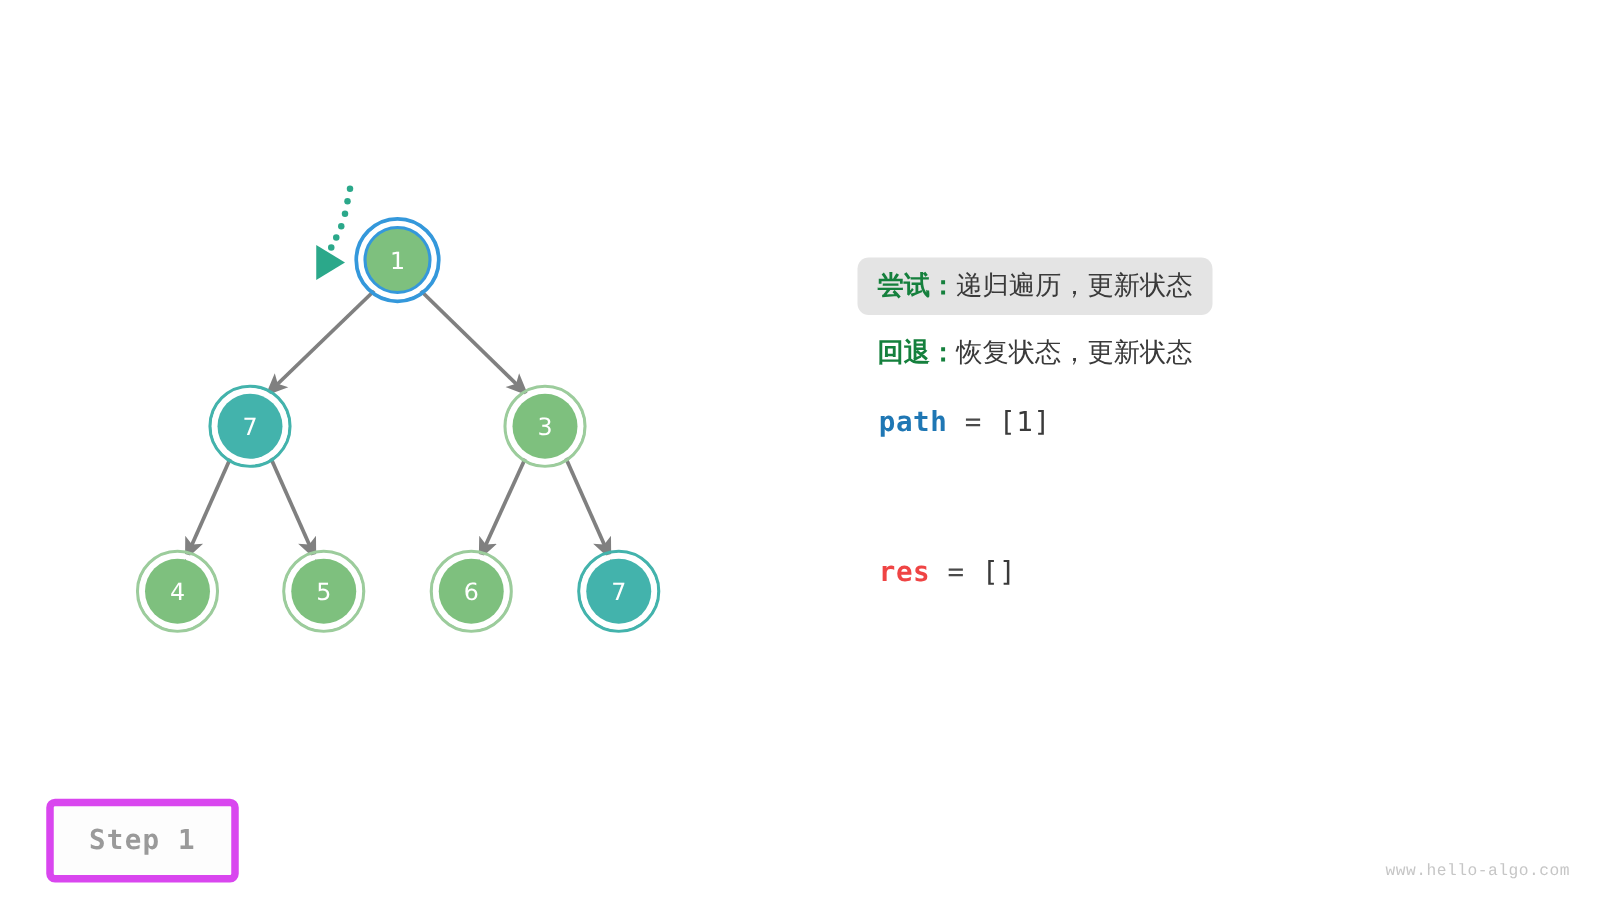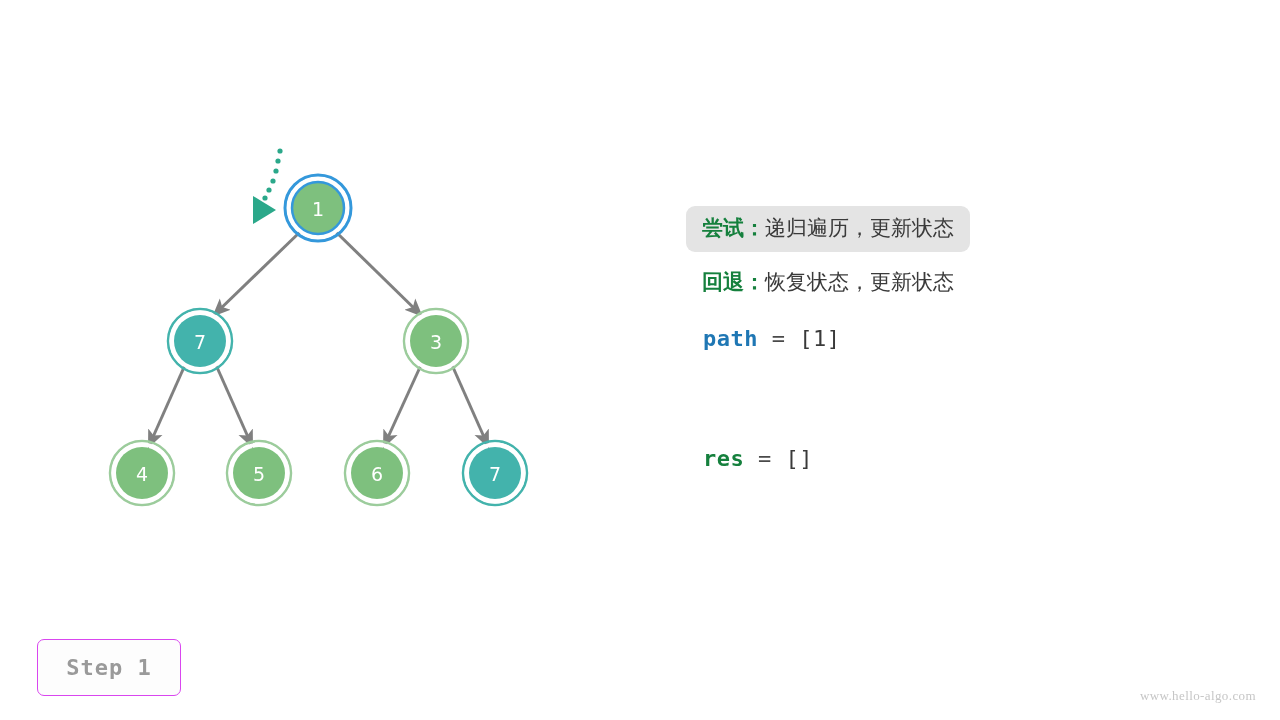--- a/index.html
+++ b/index.html
@@ -74,52 +74,52 @@
     font-family: "DejaVu Sans Mono", "Liberation Mono", monospace;
     font-size: 22px;
     color: #3a3a3a;
     white-space: pre;
     letter-spacing: 0.5px;
   }
   #path-line { position: absolute; left: 17px; top: 120px; }
   #res-line  { position: absolute; left: 17px; top: 240px; }
 
   .var-path { color: #1f77b4; font-weight: bold; }
-  .var-res  { color: #15803d; font-weight: bold; }
+  .var-res  { color: #ef4444; font-weight: bold; }
   .eq       { color: #4a4a4a; }
   .val      { color: #3a3a3a; }
 
   
   #step-badge {
     position: absolute;
     left: 37px;
     top: 639px;
     width: 142px;
     height: 55px;
-    border: 1px solid #d946ef;
+    border: 6px solid #d946ef;
     border-radius: 7px;
     background: #fdfdfd;
     display: flex;
     align-items: center;
     justify-content: center;
   }
   #step-badge .step-text {
     font-family: "DejaVu Sans Mono", "Liberation Mono", monospace;
     font-size: 22px;
     font-weight: bold;
     color: #9a9a9a;
     letter-spacing: 1px;
   }
 
   
   #watermark {
     position: absolute;
     right: 24px;
     bottom: 16px;
-    font-family: Liberation Serif, serif;
+    font-family: Liberation Mono, monospace;
     font-size: 13px;
     color: #c6c6c6;
     letter-spacing: 0.4px;
   }
 </style>
 </head>
 <body>
 
 <div id="stage">
 

